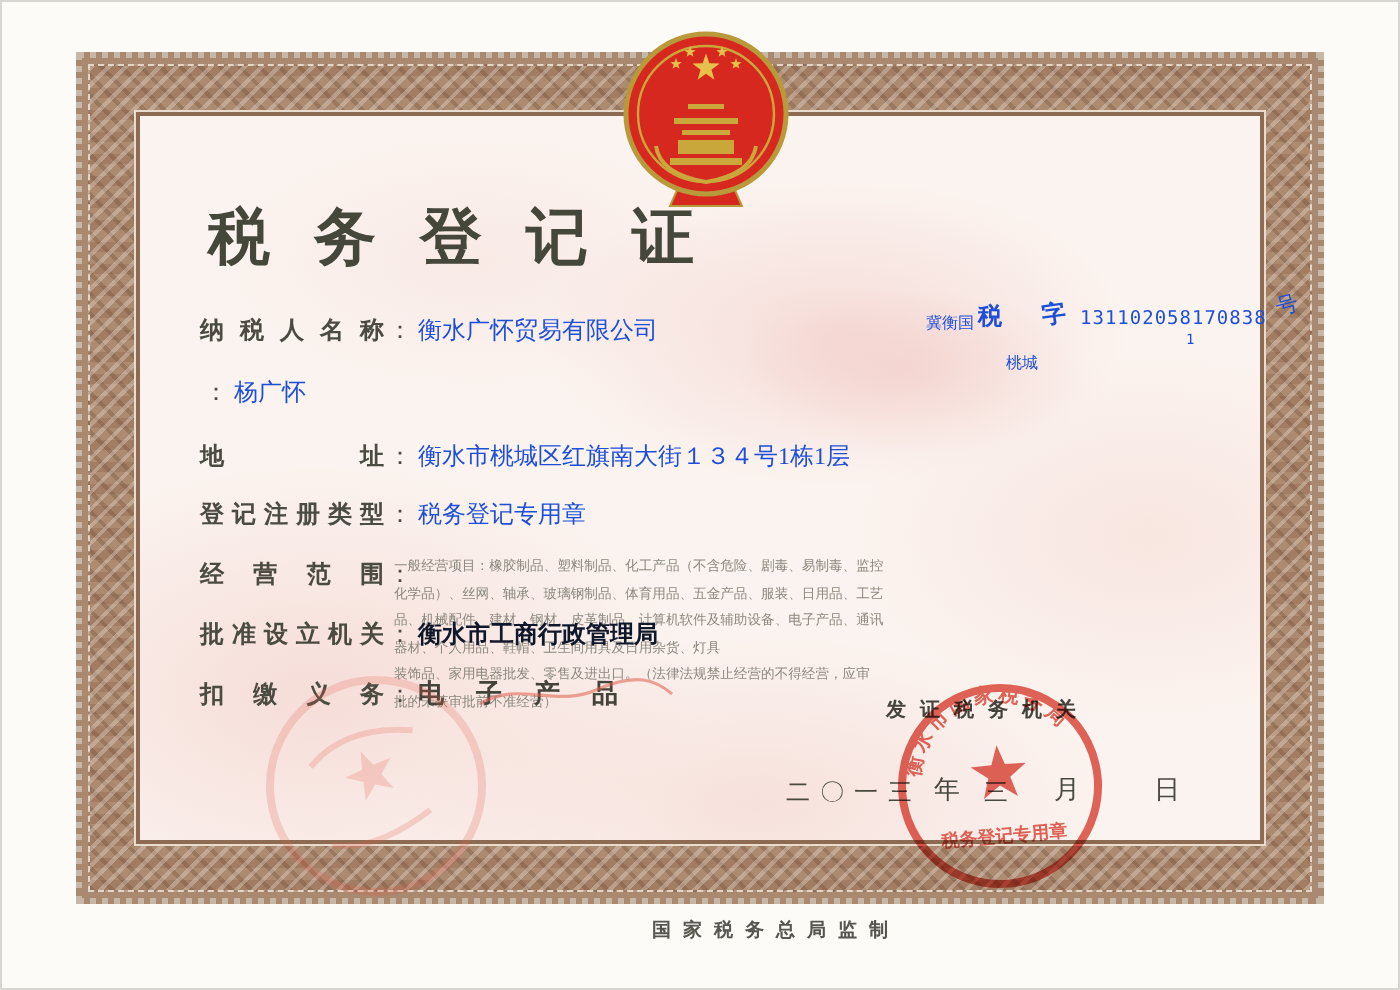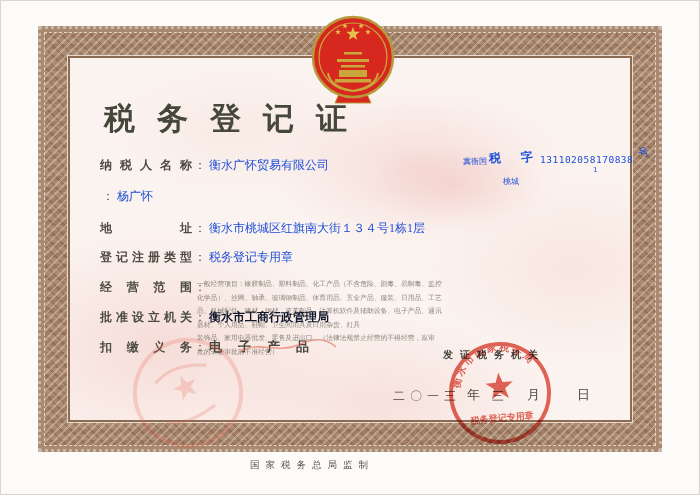--- a/index.html
+++ b/index.html
@@ -48,22 +48,22 @@
          font-size:6.8px;line-height:13.5px;color:#8b887e;white-space:nowrap;}
   
   .issuer{position:absolute;left:443px;top:348px;z-index:3;font-size:10px;font-weight:700;
           letter-spacing:7px;color:#45443c;}
   .date{position:absolute;z-index:3;color:#4a4940;white-space:nowrap;}
   .d-year{left:393px;top:388px;font-size:12px;letter-spacing:5px;}
   .d-yunit{left:467px;top:386px;font-size:13px;}
   .d-month{left:492px;top:388px;font-size:12px;}
   .d-munit{left:527px;top:386px;font-size:13px;}
   .d-dunit{left:577px;top:386px;font-size:13px;}
-  .footer{position:absolute;left:250px;top:459px;width:200px;text-align:left;z-index:3;
-          font-size:9.5px;letter-spacing:6px;color:#56554e;}
+  .footer{position:absolute;left:250px;top:459px;width:200px;text-align:right;z-index:3;
+          font-size:9.5px;letter-spacing:6px;color:#56554e;font-weight:bold;}
   
   .emblem{position:absolute;left:308px;top:15px;z-index:5;}
   .seal-main{position:absolute;left:444px;top:337px;z-index:4;opacity:.84;mix-blend-mode:multiply;
              transform:rotate(-5deg);}
   .seal-faint{position:absolute;left:126px;top:331px;z-index:4;opacity:.22;transform:rotate(-24deg);}
   .squiggle{position:absolute;left:238px;top:336px;z-index:4;opacity:.55;}
   .watermark{position:absolute;left:335px;top:128px;width:240px;height:115px;z-index:1;
       background:radial-gradient(ellipse 50% 50% at 50% 50%, rgba(236,178,172,.30), rgba(236,178,172,0) 72%);}
 </style>
 </head>

